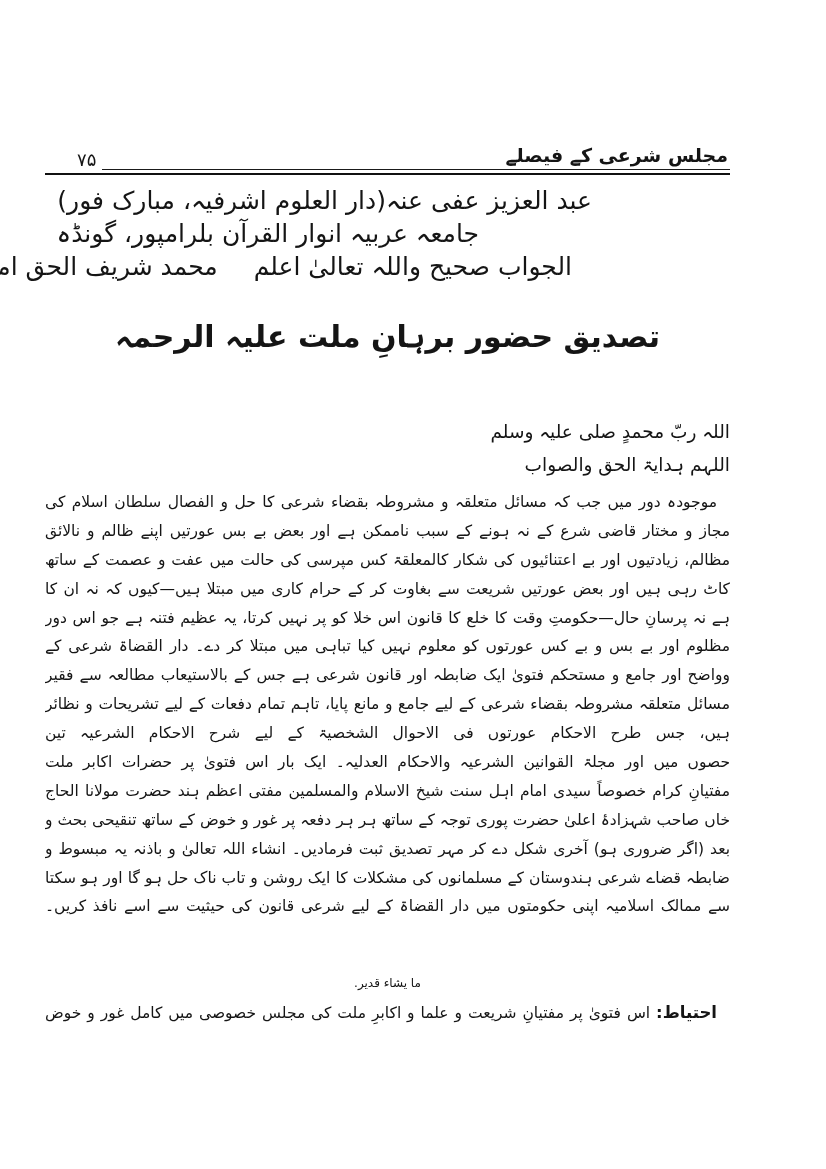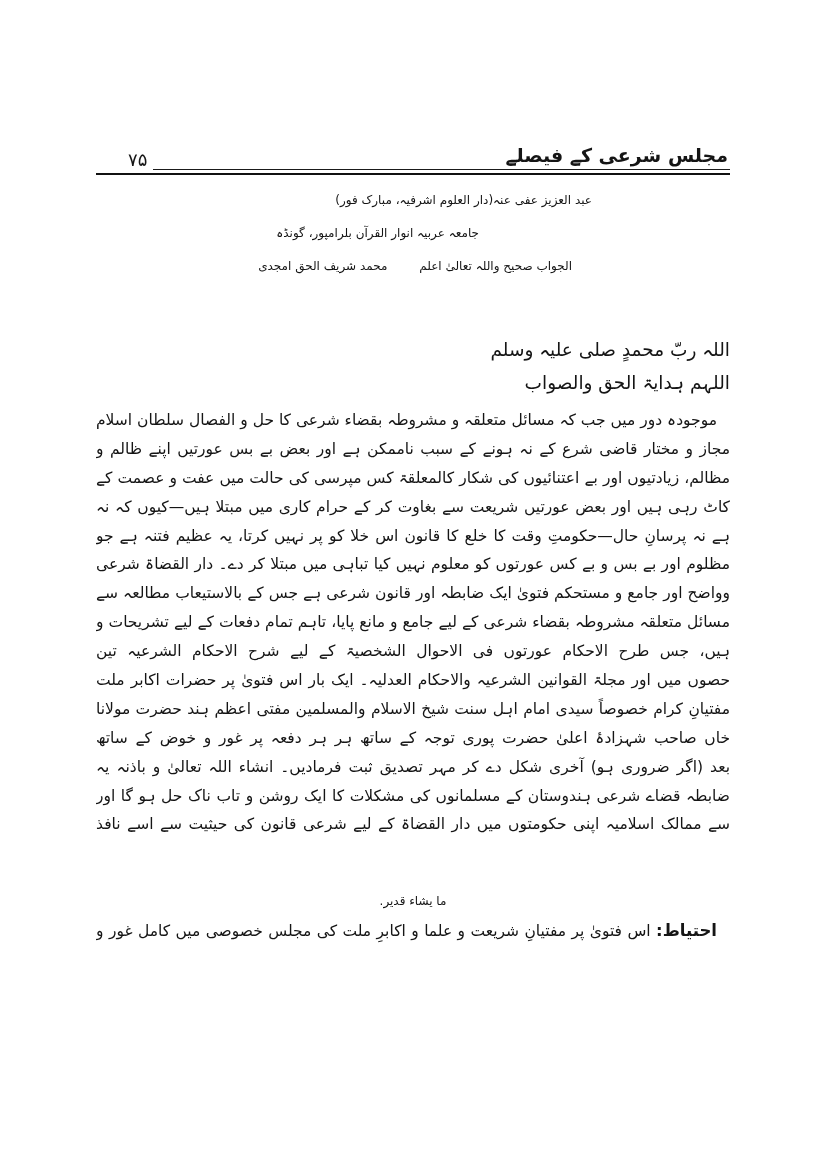--- a/index.html
+++ b/index.html
@@ -5,21 +5,21 @@
   * { margin: 0; padding: 0; box-sizing: border-box; }
   html, body { background: #ffffff; }
   .page {
     position: relative;
     width: 826px;
     height: 1169px;
     margin: 0 auto;
     background: #ffffff;
     color: #151515;
     font-family: "DejaVu Sans", sans-serif;
-    padding: 140px 96px 0 96px;
+    padding: 140px 96px 0 45px;
     overflow: hidden;
   }
   
   .header-row {
     display: flex;
     direction: ltr;
     align-items: flex-end;
     height: 30px;
   }
   .page-num {
@@ -43,21 +43,21 @@
     padding: 0 2px 4px 6px;
     letter-spacing: -0.5px;
   }
   .header-rule {
     border-top: 2.5px solid #111;
     margin-top: 3px;
   }
   
   .signature { direction: rtl; margin-top: 9px; }
   .sig-line {
-    font-size: 12px;
+    font-size: 25px;
     line-height: 33px;
     height: 33px;
     white-space: nowrap;
     margin-left: 36px;
   }
   .sig-1 { padding-right: 138px; }
   .sig-2 { padding-right: 158px; }
   .sig-3 { padding-right: 251px; }
   .sig-gap { margin-inline-end: 28px; }
   
@@ -142,20 +142,21 @@
 
   <div class="signature">
     <div class="sig-line sig-1">عبد العزیز عفی عنہ(دار العلوم اشرفیہ، مبارک فور)</div>
     <div class="sig-line sig-3">جامعہ عربیہ انوار القرآن بلرامپور، گونڈہ</div>
     <div class="sig-line sig-2">
       <span class="sig-gap">الجواب صحیح واللہ تعالیٰ اعلم</span>
       <span>محمد شریف الحق امجدی</span>
     </div>
   </div>
 
+  <div class="main-heading">تصدیق حضور برہانِ ملت علیہ الرحمہ</div>
 
   <div class="invocation">
     <div class="inv-line">اللہ ربّ محمدٍ صلی علیہ وسلم</div>
     <div class="inv-line">اللہم ہدایۃ الحق والصواب</div>
   </div>
 
   <div class="body-text">
     <div class="body-line indent">
         <span class="fill">موجودہ دور میں جب کہ مسائل متعلقہ و مشروطہ بقضاء شرعی کا حل و الفصال سلطان اسلام کی جانب سے</span>
       </div>

